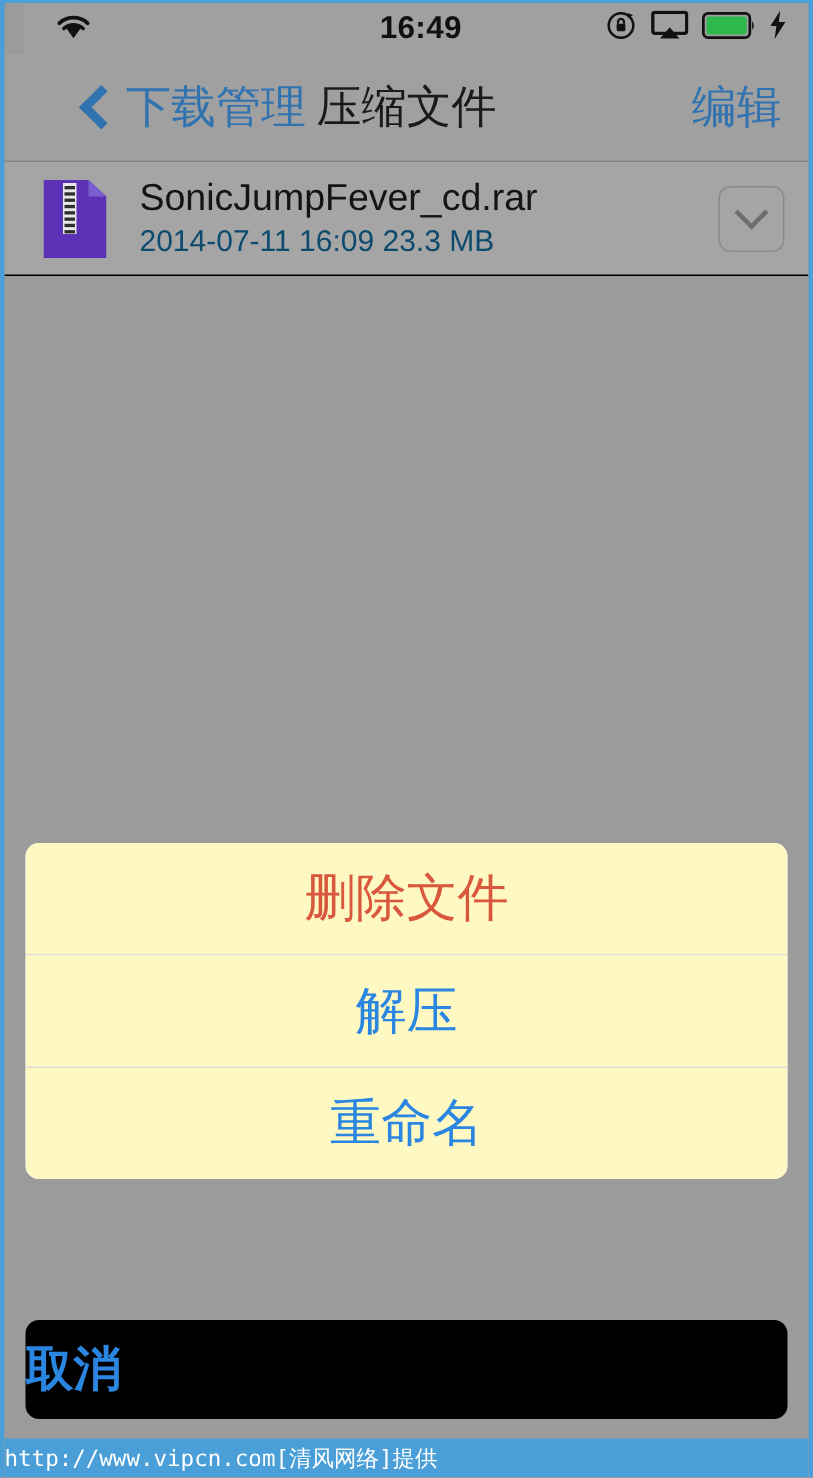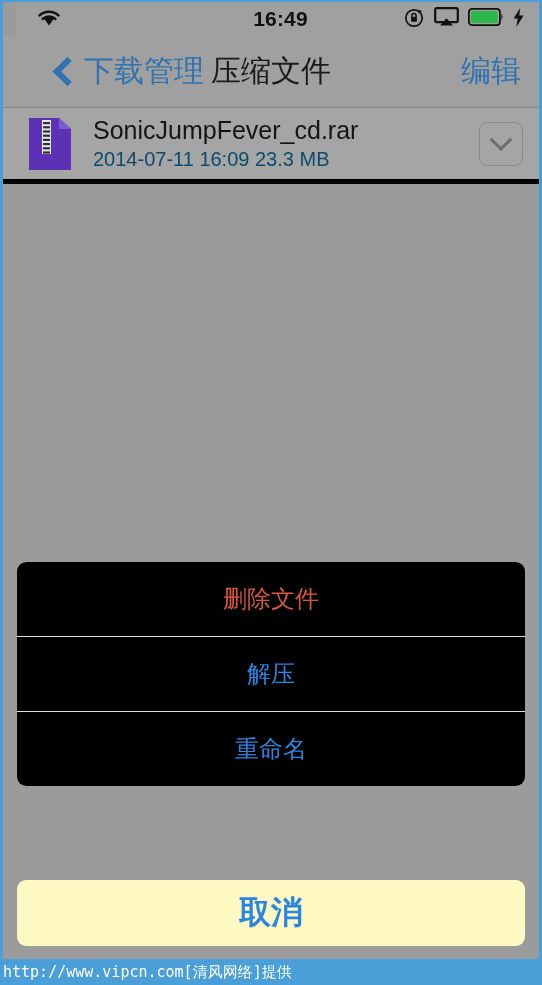--- a/index.html
+++ b/index.html
@@ -113,21 +113,21 @@
   #file-list {
     position: absolute;
     top: 106px; left: 0; right: 0;
     background: #a5a5a5;
   }
   .file-row {
     position: relative;
     height: 76px;
     display: flex;
     align-items: center;
-    border-bottom: 5px solid #000000;
+    border-bottom: 1px solid #000000;
     padding-left: 26px;
     box-sizing: border-box;
   }
   .zip-icon {
     position: relative;
     width: 42px;
     height: 52px;
     flex: 0 0 auto;
     margin-right: 22px;
   }
@@ -181,39 +181,39 @@
     border-radius: 9px;
     background: #fdfdfd;
     overflow: hidden;
   }
   .sheet-item {
     height: 74px;
     display: flex;
     align-items: center;
     justify-content: center;
     cursor: pointer;
-    background: #000000;
+    background: #fef9c3;
     border-bottom: 1px solid #dcdcdc;
-    font-size: 24px;
+    font-size: 34px;
   }
   .sheet-item:last-child { border-bottom: none; }
   .sheet-item.destructive { color: #d9573d; }
   .sheet-item.normal { color: #2a86e0; }
 
   #cancel-sheet {
     position: absolute;
     left: 14px;
     right: 14px;
     top: 878px;
     height: 66px;
     border-radius: 9px;
-    background: #fef9c3;
-    display: flex;
-    align-items: center;
-    justify-content: center;
+    background: #000000;
+    display: flex;
+    align-items: center;
+    justify-content: flex-start;
     cursor: pointer;
   }
   #cancel-label {
     font-size: 32px;
     font-weight: bold;
     color: #2a86e0;
   }
 
   
   #footer {

